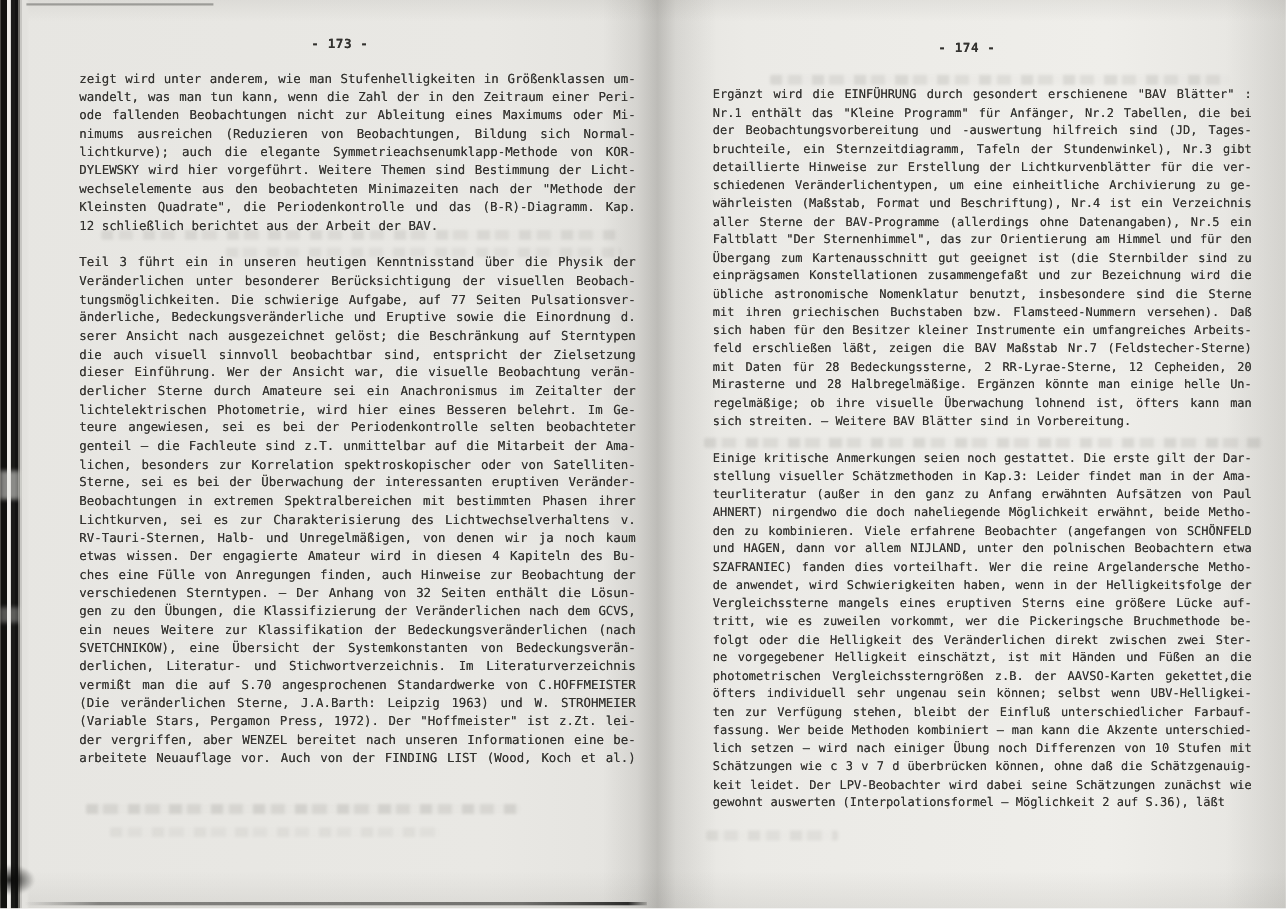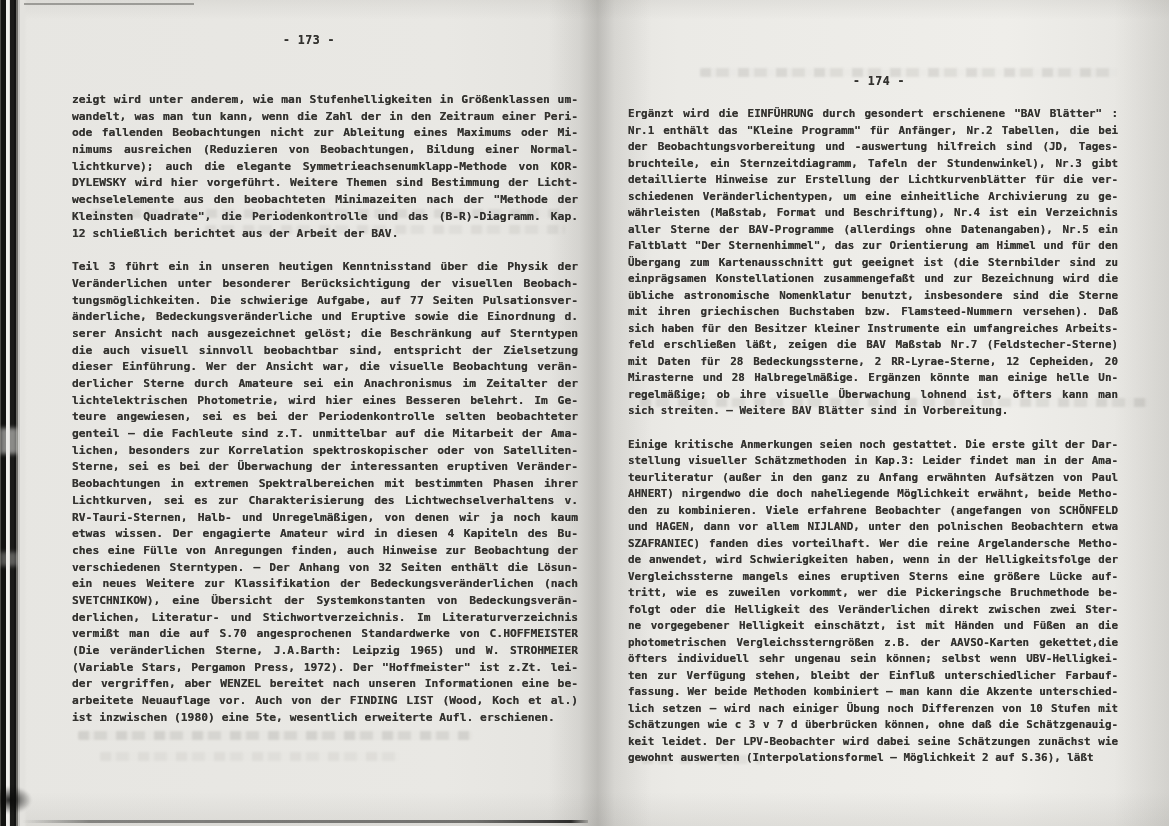--- a/index.html
+++ b/index.html
@@ -76,26 +76,26 @@
   .g5 { left:700px; top:68px;  width:418px; opacity:.40; }
   .g6 { left:640px; top:398px; width:508px; opacity:.42; }
   .g7 { left:642px; top:755px; width:120px; opacity:.30; }
 
   
   .pagenum {
     position:absolute; font-weight:bold; font-size:11.5px; color:#33322f;
     letter-spacing:0.5px; text-shadow:0 0 0.4px rgba(46,45,43,0.7); white-space:pre;
   }
   #pagenum-left  { left:283px; top:33px; }
-  #pagenum-right { left:853px; top:36px;margin-top:38px; }
-
-  .text { position:absolute; font-weight:bold; color:#33322f;
-          text-shadow:0 0 0.4px rgba(46,45,43,0.7);margin-top:28px; }
+  #pagenum-right { left:853px; top:36px; }
+
+  .text { position:absolute; font-weight:normal; color:#33322f;
+          text-shadow:0 0 0.4px rgba(46,45,43,0.7); }
   #left-text  { left:72px;  top:64px; width:506px; font-size:11.3px; --lh:16.7px; }
-  #right-text { left:628px; top:78px; width:490px; font-size:10.9px; --lh:16.5px; }
+  #right-text { left:648px; top:78px; width:490px; font-size:10.9px; --lh:16.5px; }
 
   .para + .para { margin-top:17px; }
   .line {
     height:var(--lh); line-height:var(--lh);
     text-align:justify; text-align-last:justify;
     white-space:normal; overflow:visible;
   }
   .line.last { text-align-last:left; }
 </style>
 </head>
@@ -119,21 +119,21 @@
   <div class="ghost g5"></div>
   <div class="ghost g6"></div>
   <div class="ghost g7"></div>
 
   <div class="pagenum" id="pagenum-left">- 173 -</div>
   <div class="text" id="left-text">
       <div class="para">
         <div class="line">zeigt wird unter anderem, wie man Stufenhelligkeiten in Größenklassen um-</div>
         <div class="line">wandelt, was man tun kann, wenn die Zahl der in den Zeitraum einer Peri-</div>
         <div class="line">ode fallenden Beobachtungen nicht zur Ableitung eines Maximums oder Mi-</div>
-        <div class="line">nimums ausreichen (Reduzieren von Beobachtungen, Bildung einer Normal-</div>
+        <div class="line">nimums ausreichen (Reduzieren von Beobachtungen, Bildung sich Normal-</div>
         <div class="line">lichtkurve); auch die elegante Symmetrieachsenumklapp-Methode von KOR-</div>
         <div class="line">DYLEWSKY wird hier vorgeführt. Weitere Themen sind Bestimmung der Licht-</div>
         <div class="line">wechselelemente aus den beobachteten Minimazeiten nach der "Methode der</div>
         <div class="line">Kleinsten Quadrate", die Periodenkontrolle und das (B-R)-Diagramm. Kap.</div>
         <div class="line last">12 schließlich berichtet aus der Arbeit der BAV.</div>
       </div>
       <div class="para">
         <div class="line">Teil 3 führt ein in unseren heutigen Kenntnisstand über die Physik der</div>
         <div class="line">Veränderlichen unter besonderer Berücksichtigung der visuellen Beobach-</div>
         <div class="line">tungsmöglichkeiten. Die schwierige Aufgabe, auf 77 Seiten Pulsationsver-</div>
@@ -146,29 +146,29 @@
         <div class="line">teure angewiesen, sei es bei der Periodenkontrolle selten beobachteter</div>
         <div class="line">genteil — die Fachleute sind z.T. unmittelbar auf die Mitarbeit der Ama-</div>
         <div class="line">lichen, besonders zur Korrelation spektroskopischer oder von Satelliten-</div>
         <div class="line">Sterne, sei es bei der Überwachung der interessanten eruptiven Veränder-</div>
         <div class="line">Beobachtungen in extremen Spektralbereichen mit bestimmten Phasen ihrer</div>
         <div class="line">Lichtkurven, sei es zur Charakterisierung des Lichtwechselverhaltens v.</div>
         <div class="line">RV-Tauri-Sternen, Halb- und Unregelmäßigen, von denen wir ja noch kaum</div>
         <div class="line">etwas wissen. Der engagierte Amateur wird in diesen 4 Kapiteln des Bu-</div>
         <div class="line">ches eine Fülle von Anregungen finden, auch Hinweise zur Beobachtung der</div>
         <div class="line">verschiedenen Sterntypen. — Der Anhang von 32 Seiten enthält die Lösun-</div>
+        <div class="line">gen zu den Übungen, die Klassifizierung der Veränderlichen nach dem GCVS,</div>
         <div class="line">ein neues Weitere zur Klassifikation der Bedeckungsveränderlichen (nach</div>
         <div class="line">SVETCHNIKOW), eine Übersicht der Systemkonstanten von Bedeckungsverän-</div>
         <div class="line">derlichen, Literatur- und Stichwortverzeichnis. Im Literaturverzeichnis</div>
         <div class="line">vermißt man die auf S.70 angesprochenen Standardwerke von C.HOFFMEISTER</div>
-        <div class="line">(Die veränderlichen Sterne, J.A.Barth: Leipzig 1965) und W. STROHMEIER</div>
+        <div class="line">(Die veränderlichen Sterne, J.A.Barth: Leipzig 1963) und W. STROHMEIER</div>
         <div class="line">(Variable Stars, Pergamon Press, 1972). Der "Hoffmeister" ist z.Zt. lei-</div>
         <div class="line">der vergriffen, aber WENZEL bereitet nach unseren Informationen eine be-</div>
         <div class="line">arbeitete Neuauflage vor. Auch von der FINDING LIST (Wood, Koch et al.)</div>
-        <div class="line last">ist inzwischen (1980) eine 5te, wesentlich erweiterte Aufl. erschienen.</div>
       </div>
     </div>
 
   <div class="pagenum" id="pagenum-right">- 174 -</div>
   <div class="text" id="right-text">
       <div class="para">
         <div class="line">Ergänzt wird die EINFÜHRUNG durch gesondert erschienene "BAV Blätter" :</div>
         <div class="line">Nr.1 enthält das "Kleine Programm" für Anfänger, Nr.2 Tabellen, die bei</div>
         <div class="line">der Beobachtungsvorbereitung und -auswertung hilfreich sind (JD, Tages-</div>
         <div class="line">bruchteile, ein Sternzeitdiagramm, Tafeln der Stundenwinkel), Nr.3 gibt</div>

